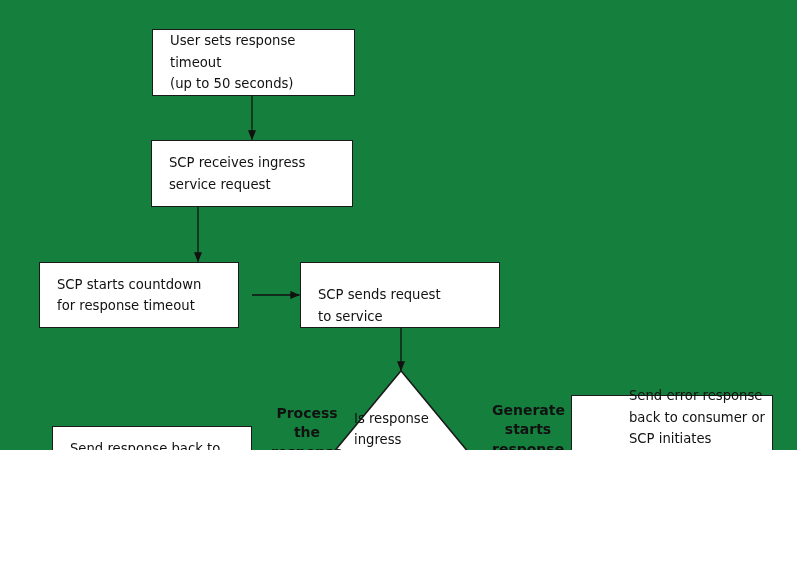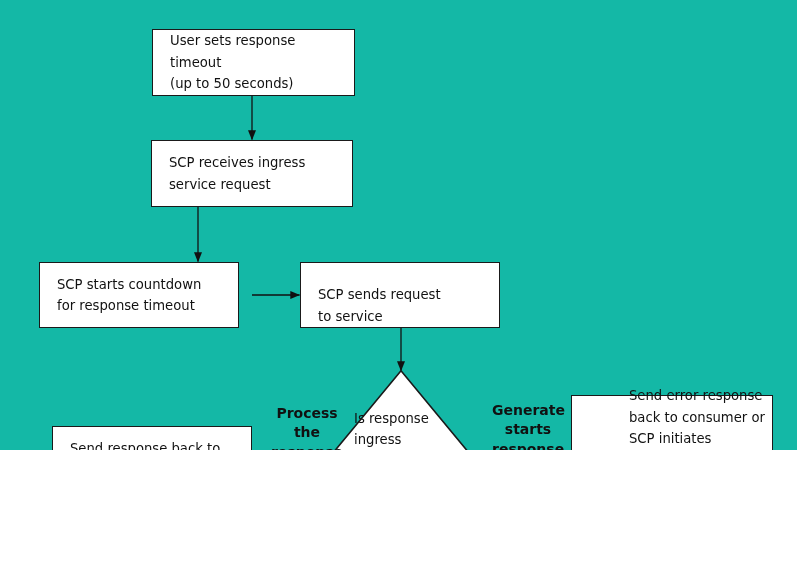--- a/index.html
+++ b/index.html
@@ -4,21 +4,21 @@
 <style>
   html, body {
     margin: 0;
     padding: 0;
     background: #ffffff;
   }
   #canvas {
     position: relative;
     width: 797px;
     height: 450px;
-    background: #14b8a6;
+    background: #15803d;
     font-family: "DejaVu Sans", "Liberation Sans", sans-serif;
     overflow: hidden;
   }
   .node {
     position: absolute;
     box-sizing: border-box;
     border: 1.6px solid #1a1a1a;
     background: #ffffff;
     display: flex;
     align-items: center;

